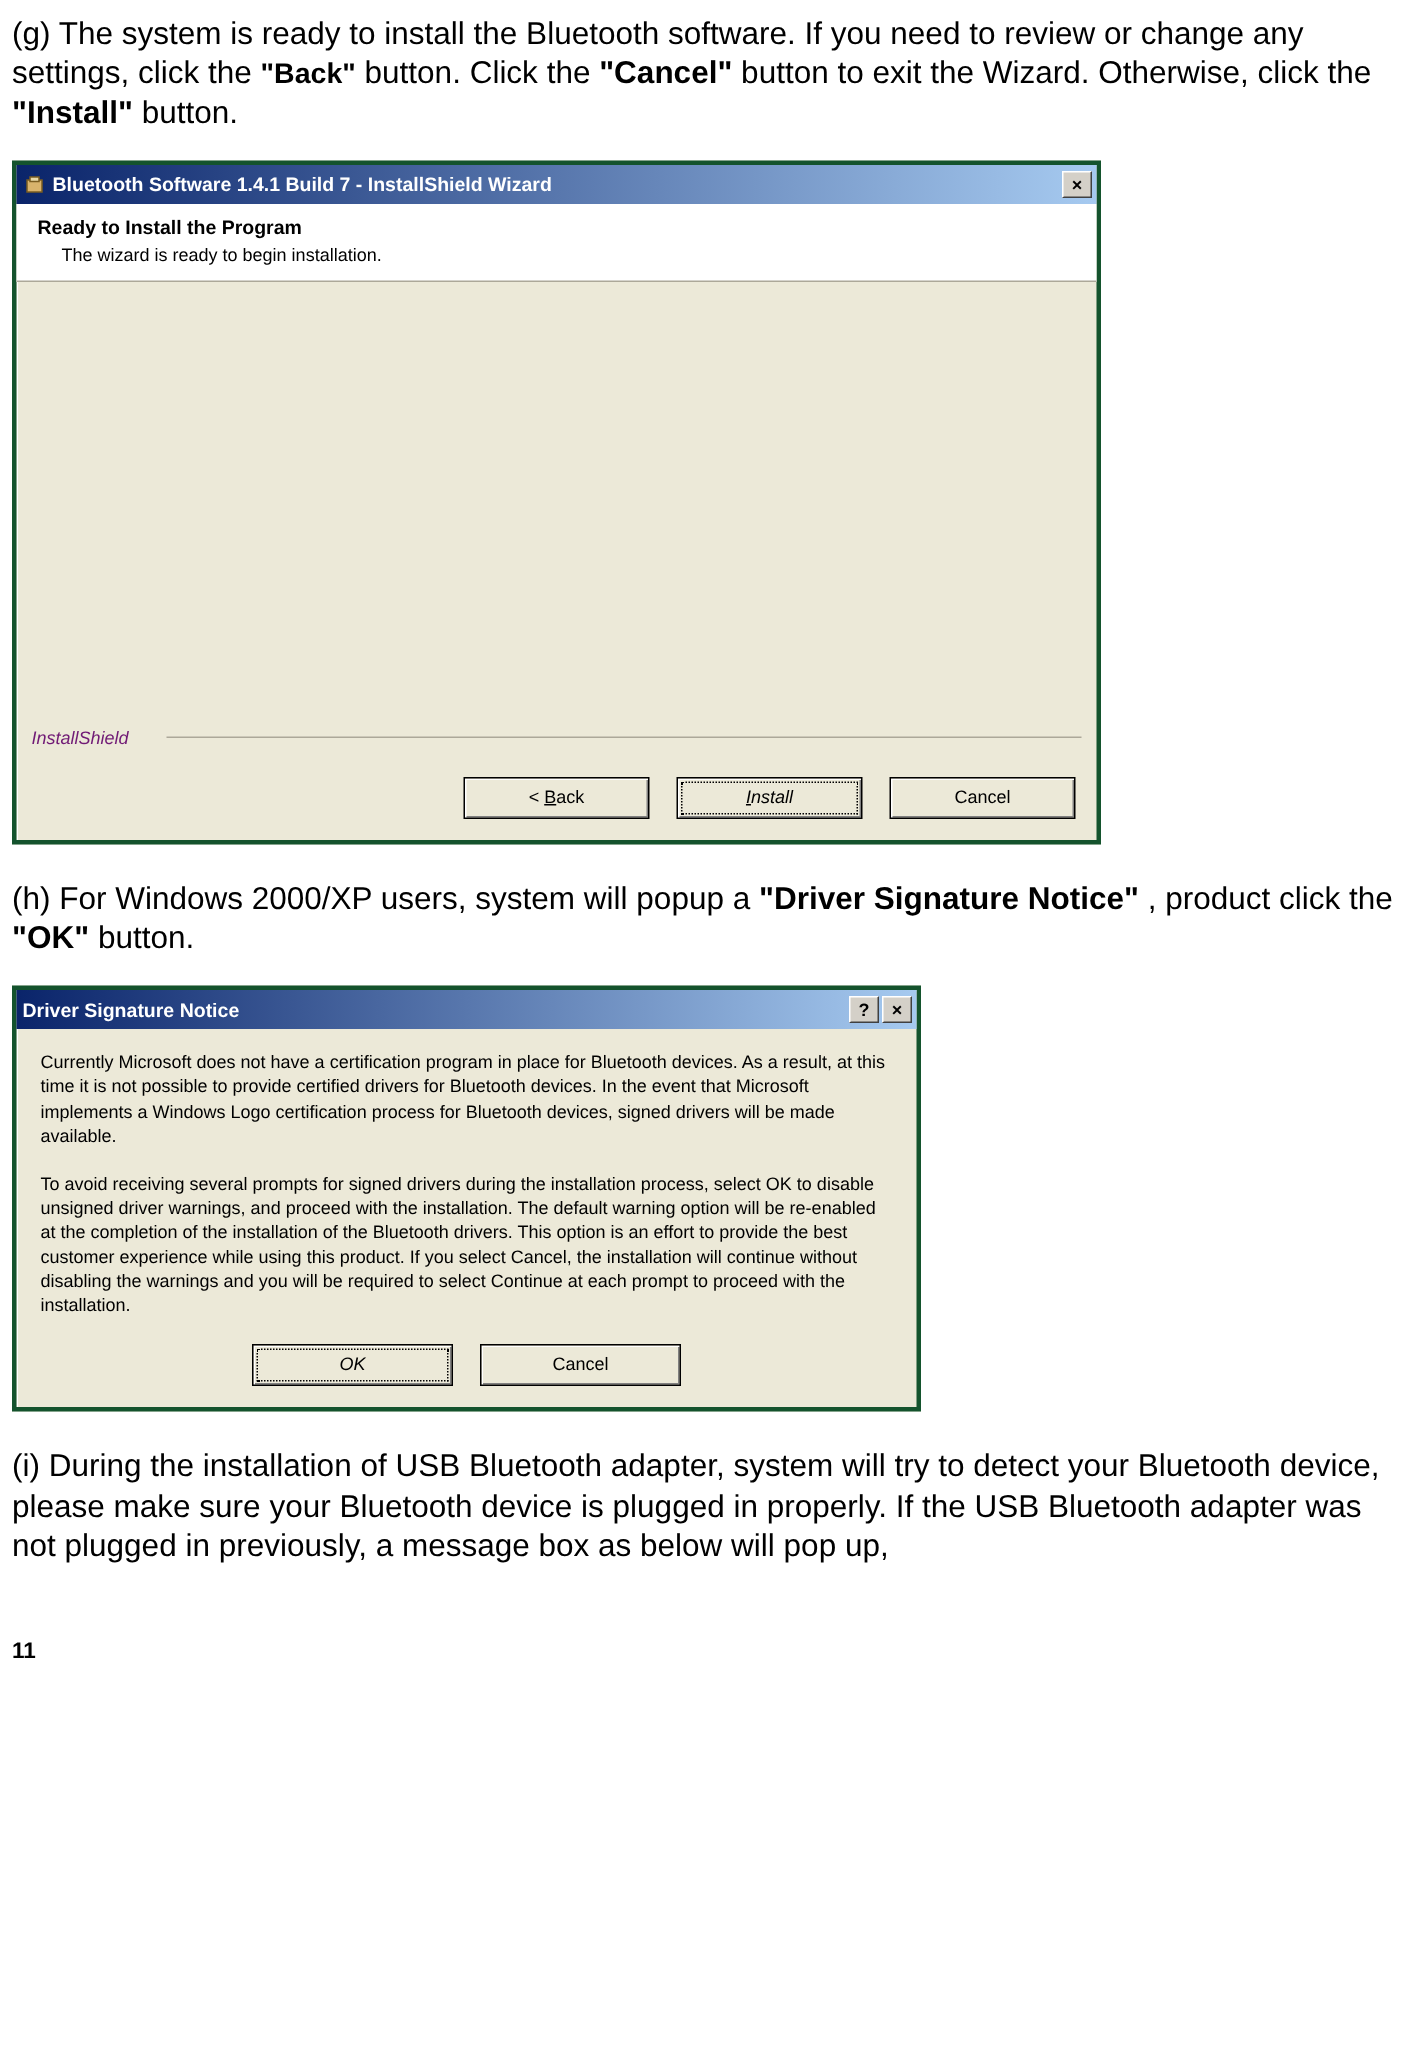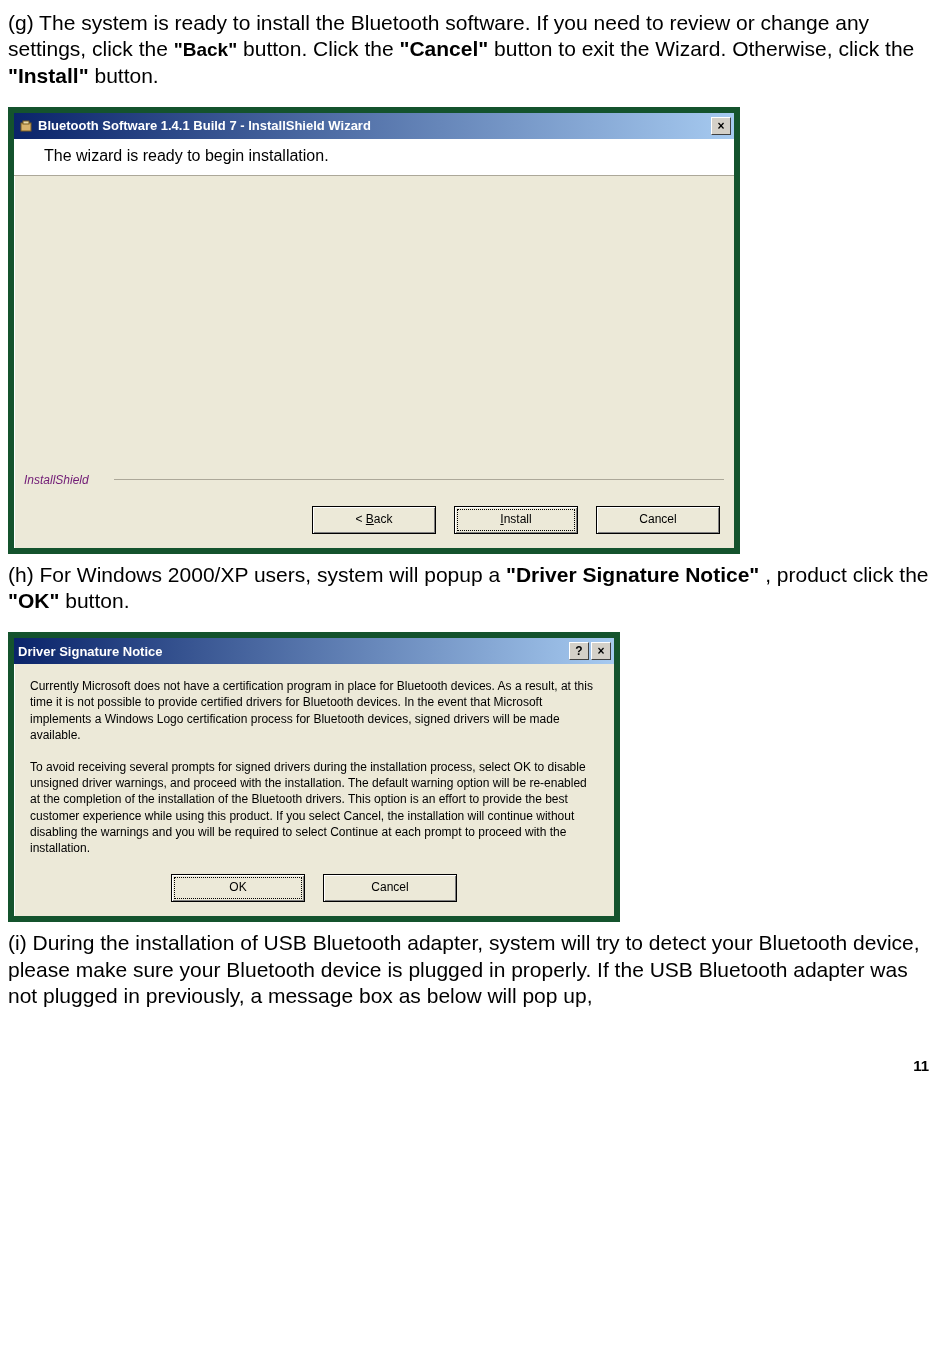--- a/index.html
+++ b/index.html
@@ -9,24 +9,24 @@
     font-size: 21px;
     color: #000;
     background: #fff;
     width: 921px;
   }
   .para { line-height: 1.25; margin: 0 0 18px 0; }
   .bold-arial { font-weight: bold; font-family: Arial; }
   .bold-arial-sm { font-weight: bold; font-family: Arial; font-size: 19px; }
 
   .win-dialog {
-    border: 6px solid #14532d;
+    border: 3px solid #14532d;
     background: #ece9d8;
     box-shadow: 1px 1px 0 #fff inset;
-    margin-bottom: 8px;
+    margin-bottom: 24px;
     font-family: Tahoma, Arial, sans-serif;
     position: relative;
   }
   .dlg1 { width: 720px; }
   .dlg2 { width: 600px; }
 
   .titlebar {
     display: flex;
     align-items: center;
     height: 26px;
@@ -54,21 +54,21 @@
     line-height: 1;
     user-select: none;
   }
 
   .dlg-head {
     background: #fff;
     border-bottom: 1px solid #aca899;
     padding: 8px 14px 10px 14px;
   }
   .dlg-head .ht { font-size: 13px; font-weight: bold; color: #000; margin-bottom: 4px; }
-  .dlg-head .hs { font-size: 16px; color: #000; padding-left: 16px; }
+  .dlg-head .hs { font-size: 12px; color: #000; padding-left: 16px; }
 
   .dlg-body {
     padding: 18px 28px 0 28px;
     font-size: 12px;
     color: #000;
     line-height: 1.35;
     min-height: 300px;
     position: relative;
   }
   .dlg-body .p { margin-bottom: 16px; }
@@ -97,27 +97,27 @@
     background: #ece9d8;
     border: 1px solid #000;
     box-shadow: 1px 1px 0 #fff inset, -1px -1px 0 #808080 inset;
     font-family: Tahoma, Arial, sans-serif;
     font-size: 12px;
     text-align: center;
     line-height: 24px;
     padding: 0 6px;
     user-select: none;
   }
-  .win-btn.default { outline: 1px dotted #000; outline-offset: -4px; }
+  .win-btn.default { outline: 1px dotted #000; outline-offset: -4px; font-style: italic; }
 
   .dlg2 .dlg-footer { justify-content: center; padding-top: 6px; }
   .dlg2 .win-btn { min-width: 120px; }
 
   .page-num {
-    text-align: right;
+    text-align: left;
     font-weight: bold;
     font-size: 15px;
     margin-top: 48px;
   }
 
   .back-accel { text-decoration: underline; }
 </style>
 </head>
 <body>
 
@@ -138,20 +138,21 @@
         <rect x="2" y="4" width="10" height="8" fill="#d9b36c" stroke="#7a5c20" stroke-width="1"></rect>
         <rect x="4" y="2" width="6" height="3" fill="#e8d8a8" stroke="#7a5c20" stroke-width="1"></rect>
       </svg>
     </span>
     <span>Bluetooth Software 1.4.1 Build 7 - InstallShield Wizard</span>
     <span class="spacer"></span>
     <span class="tb-btn">×</span>
   </div>
 
   <div class="dlg-head">
+    <div class="ht">Ready to Install the Program</div>
     <div class="hs">The wizard is ready to begin installation.</div>
   </div>
 
   <div class="dlg-body">
     <span class="ishield-brand">InstallShield</span>
     <hr class="ishield-line">
   </div>
 
   <div class="dlg-footer">
     <div class="win-btn">

